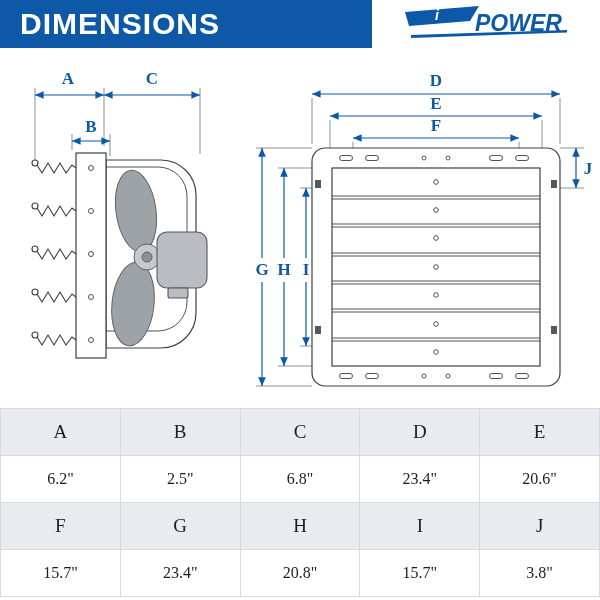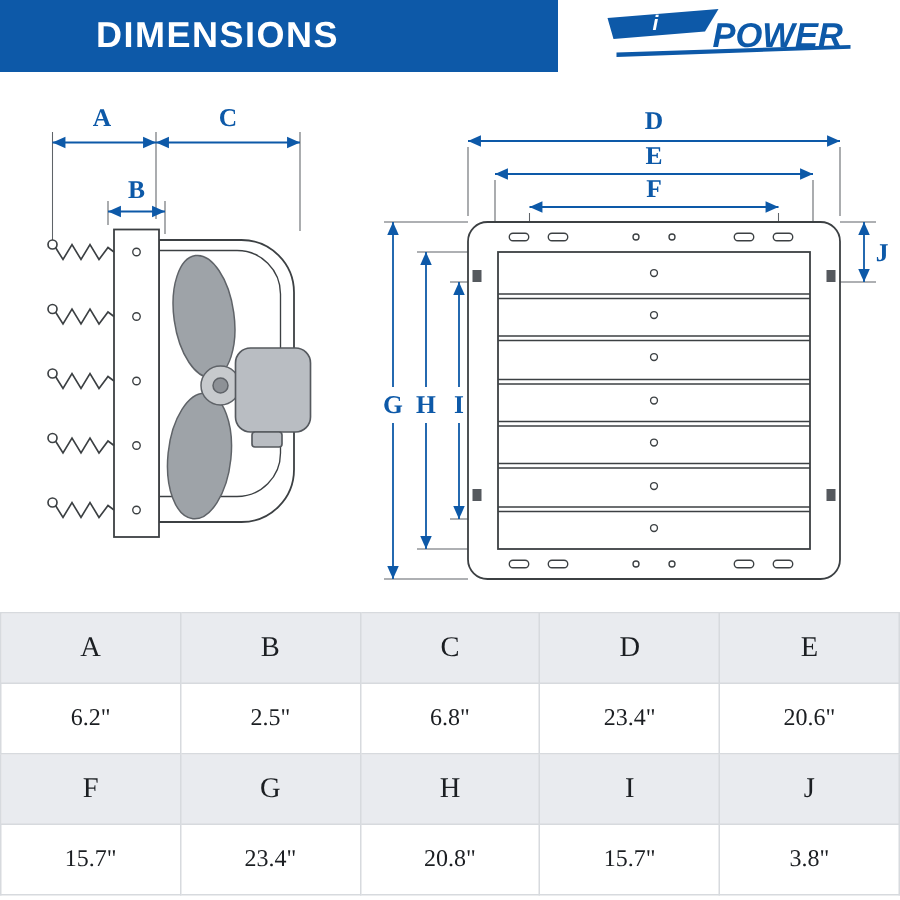--- a/index.html
+++ b/index.html
@@ -2,21 +2,21 @@
 <html><head>
 <meta charset="utf-8">
 <style>
   * { margin: 0; padding: 0; box-sizing: border-box; }
   html, body { width: 600px; height: 600px; background: #fff; overflow: hidden;
                font-family: "Liberation Sans", sans-serif; }
 
   
   .header { display: flex; height: 48px; width: 600px; }
   .header-left { width: 372px; background: #0d59a8; display: flex; align-items: center; }
-  .header-title { color: #fff; font-weight: bold; font-size: 24px; letter-spacing: 1px; padding-left: 20px; margin-left: 44px; }
+  .header-title { color: #fff; font-weight: bold; font-size: 30px; letter-spacing: 1px; padding-left: 20px; }
   .header-right { flex: 1; background: #fff; display: flex; align-items: center; justify-content: center; }
 
   
   .diagram { width: 600px; height: 360px; position: relative; background: #fff; }
   .outline { stroke: #3c4043; stroke-width: 1.2; fill: #fff; }
   .thin    { stroke: #3c4043; stroke-width: 0.9; fill: none; }
   .dimline { stroke: #0d59a8; stroke-width: 1.2; fill: none; }
   .extline { stroke: #5f6368; stroke-width: 0.7; fill: none; }
   .dimtext { font-family: "Liberation Serif", serif; font-size: 17px; font-weight: 600;
              fill: #0d59a8; text-anchor: middle; }

